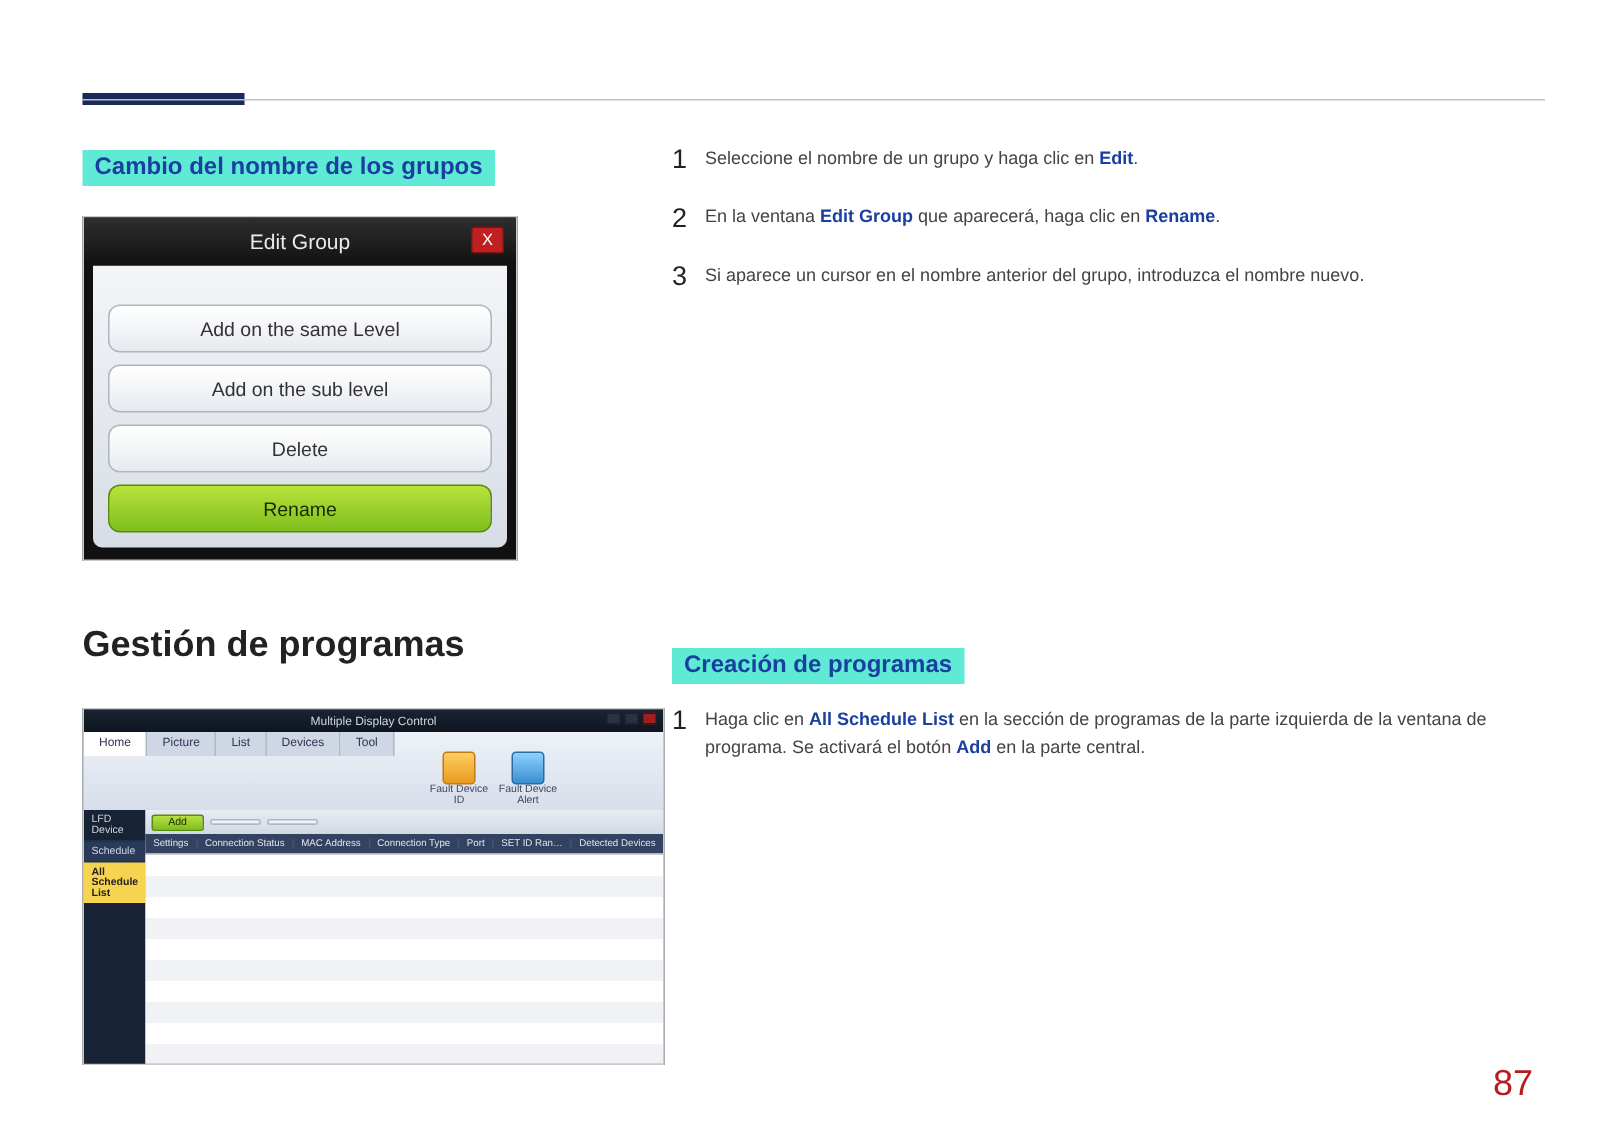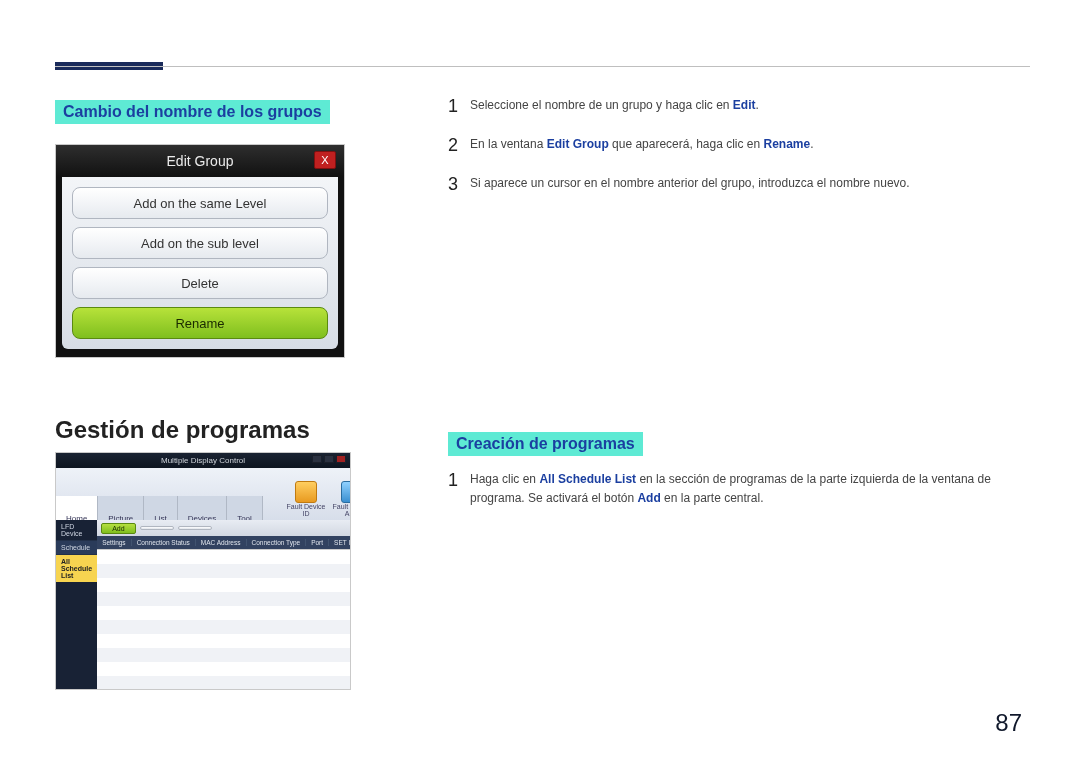--- a/index.html
+++ b/index.html
@@ -75,21 +75,21 @@
     color: #fff;
     font-size: 11px;
     line-height: 16px;
     text-align: center;
     border-radius: 2px;
   }
   .dialog-body {
     background: linear-gradient(#f3f5f8,#d7dde5);
     margin: 0 6px;
     border-radius: 0 0 6px 6px;
-    padding: 10px 10px 10px 10px;
+    padding: 26px 10px 10px 10px;
   }
   .dlg-btn {
     background: linear-gradient(#ffffff,#e6eaef);
     border: 1px solid #b0b6c0;
     border-radius: 8px;
     height: 32px;
     line-height: 32px;
     text-align: center;
     font-size: 13px;
     color: #333;
@@ -117,25 +117,25 @@
   .section2-left {
     position: absolute;
     left: 55px;
     top: 416px;
     width: 370px;
   }
   .h2 {
     font-size: 24px;
     font-weight: 600;
     color: #222;
-    margin-bottom: 8px;
+    margin-bottom: 28px;
   }
 
   .app-shot {
-    width: 296px;
+    width: 388px;
     height: 238px;
     border: 1px solid #c9c9c9;
     background: #0e1a2a;
     position: relative;
     overflow: hidden;
   }
   .app-title {
     background: linear-gradient(#1a2332,#0d1520);
     color: #d0d4da;
     font-size: 8px;
@@ -149,24 +149,23 @@
   .winbtn { width: 10px; height: 8px; background: #2a3140; border: 1px solid #1a1f2a; }
   .winbtn.r { background: #a02020; }
   .ribbon {
     background: linear-gradient(#eef2f8,#d7deea);
     height: 52px;
     display: flex;
     align-items: flex-start;
   }
   .ribtabs { display: flex; gap: 0; height: 16px; }
   .ribtab {
-    font-size: 8px; padding: 18px 10px; color: #335;
+    font-size: 8px; padding: 2px 10px; color: #335;
     background: #cfd7e4;
     border-right: 1px solid #b0b8c5;
-    margin-top: 28px;
   }
   .ribtab.active { background: #fff; }
   .ribbody { position: absolute; top: 28px; left: 6px; display: flex; gap: 6px; align-items: center; }
   .ribicon { width: 22px; height: 22px; background: linear-gradient(#ffce60,#e89a20); border: 1px solid #c07a10; border-radius: 3px; }
   .ribicon.b { background: linear-gradient(#8fd1ff,#3a8fd0); border-color: #2a6da0; }
   .riblabel { font-size: 7px; color: #446; text-align: center; width: 40px; }
   .ribgroup { display:flex; flex-direction: column; align-items:center; }
   .app-body { display: flex; height: calc(100% - 64px); }
   .app-side {
     width: 86px; background: #182235; color: #cfd6e2; font-size: 7px;
@@ -190,21 +189,21 @@
     font-size: 12px;
     color: #444;
   }
   .intro { margin: 8px 0 14px 0; line-height: 1.6; }
 
   .page-num {
     position: absolute;
     right: 58px;
     bottom: 26px;
     font-size: 24px;
-    color: #0f172a;
+    color: #b91c1c;
     font-weight: 300;
   }
 </style>
 </head>
 <body>
 
 <div class="thick-tab"></div>
 <div class="page-rule"></div>
 
 <div class="left-col">

